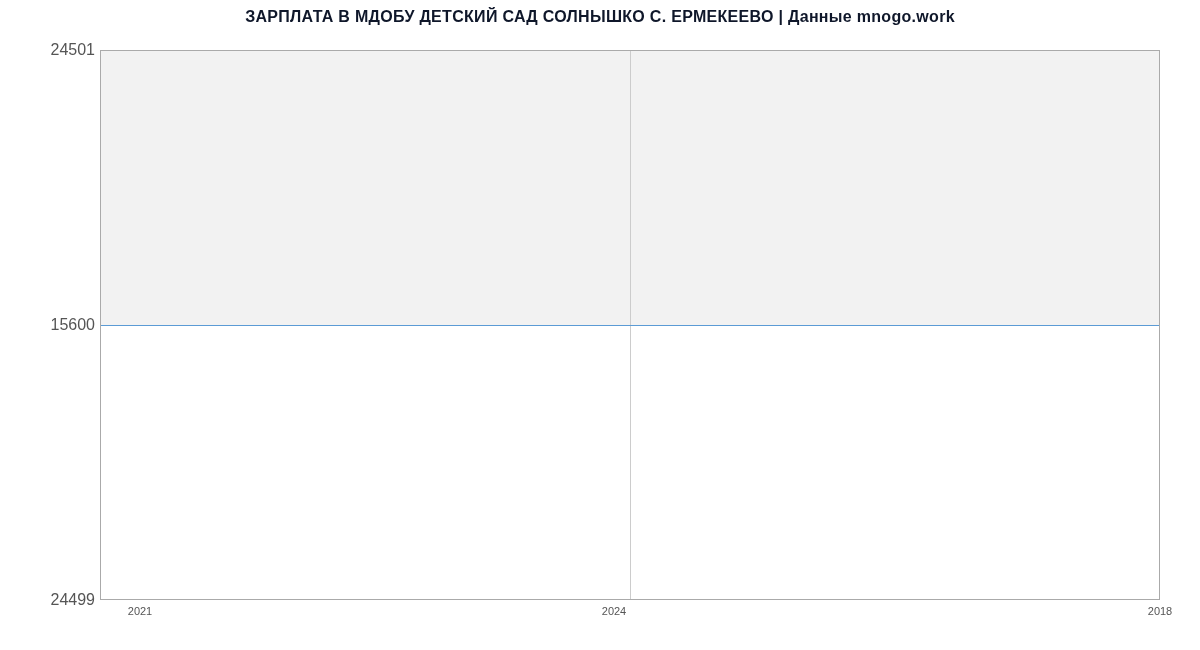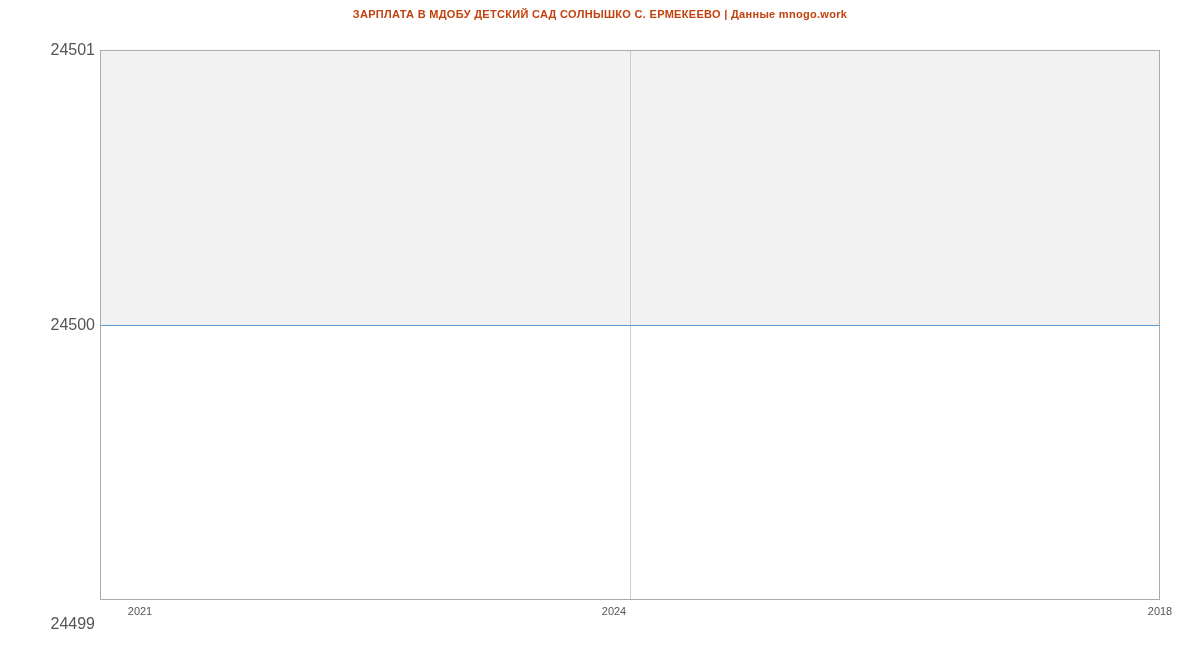--- a/index.html
+++ b/index.html
@@ -10,23 +10,23 @@
     font-family: Verdana, Geneva, sans-serif;
     background: #fff;
     position: relative;
   }
   .title {
     position: absolute;
     top: 8px;
     left: 0;
     right: 0;
     text-align: center;
-    font-size: 11px;
+    font-size: 16px;
     font-weight: bold;
-    color: #c2410c;
+    color: #0f172a;
     letter-spacing: 0.3px;
   }
   .plot-area {
     position: absolute;
     left: 100px;
     top: 50px;
     width: 1060px;
     height: 550px;
     border: 1px solid #aaa;
     box-sizing: border-box;
@@ -69,18 +69,18 @@
 
 <div class="title">ЗАРПЛАТА В МДОБУ ДЕТСКИЙ САД СОЛНЫШКО С. ЕРМЕКЕЕВО | Данные mnogo.work</div>
 
 <div class="plot-area">
   <div class="band" style="top:0; height:50%"></div>
   <div class="vgrid" style="left:50%"></div>
   <div class="line" style="top:50%"></div>
 </div>
 
 <div class="ytick" style="top:50px;">24501</div>
-<div class="ytick" style="top:325px;">24500</div>
-<div class="ytick" style="top:624px;">24499</div>
+<div class="ytick" style="top:325px;">15600</div>
+<div class="ytick" style="top:600px;">24499</div>
 
 <div class="xtick" style="left:100px;margin-left:40px;">2021</div>
 <div class="xtick" style="left:614px;">2024</div>
 <div class="xtick" style="left:1160px;">2018</div>
 
 </body></html>

